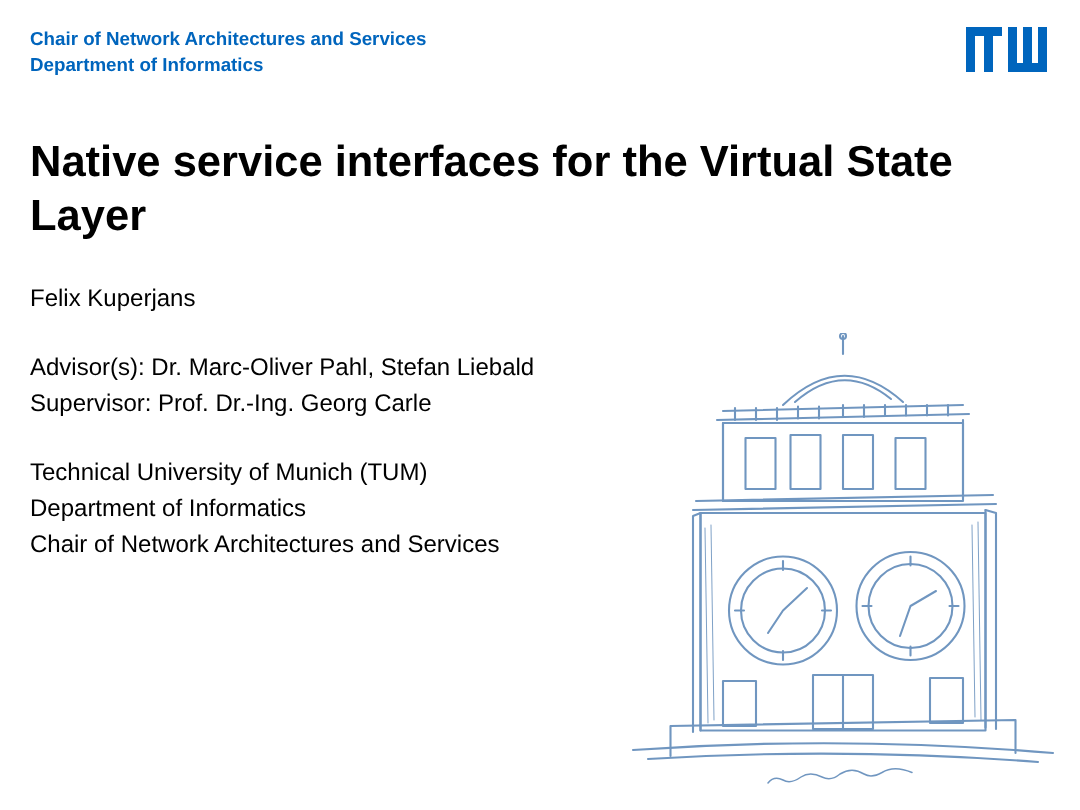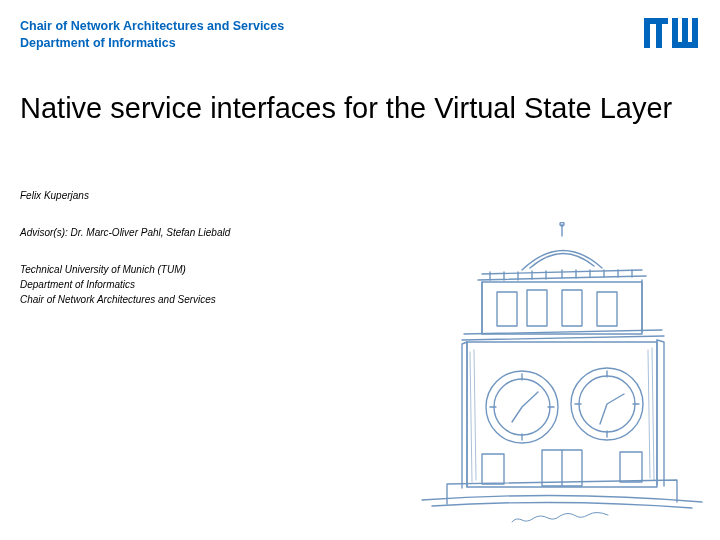--- a/index.html
+++ b/index.html
@@ -27,33 +27,32 @@
     color: #0065bd;
     line-height: 1.35;
   }
   .logo svg { display: block; }
   .title {
     position: absolute;
     top: 90px;
     left: 20px;
     right: 20px;
     font-size: 29px;
-    font-weight: 400;
+    font-weight: 700;
     color: #000;
     line-height: 1.25;
   }
   .meta {
     position: absolute;
     top: 188px;
     left: 20px;
     width: 430px;
-    font-size: 10px;
+    font-size: 16px;
     line-height: 1.5;
     color: #000;
-    font-style: italic;
   }
   .block { margin-bottom: 22px; }
   .sketch {
     position: absolute;
     right: 8px;
     bottom: 8px;
     width: 300px;
     height: 310px;
     opacity: 0.72;
   }
@@ -73,20 +72,21 @@
     </svg>
   </div>
 </div>
 
 <h1 class="title">Native service interfaces for the Virtual State Layer</h1>
 
 <div class="meta">
   <div class="block">Felix Kuperjans</div>
   <div class="block">
     <div>Advisor(s): Dr. Marc-Oliver Pahl, Stefan Liebald</div>
+    <div>Supervisor: Prof. Dr.-Ing. Georg Carle</div>
   </div>
   <div class="block">
     <div>Technical University of Munich (TUM)</div>
     <div>Department of Informatics</div>
     <div>Chair of Network Architectures and Services</div>
   </div>
 </div>
 
 <div class="sketch">
   <svg viewBox="0 0 300 310">

